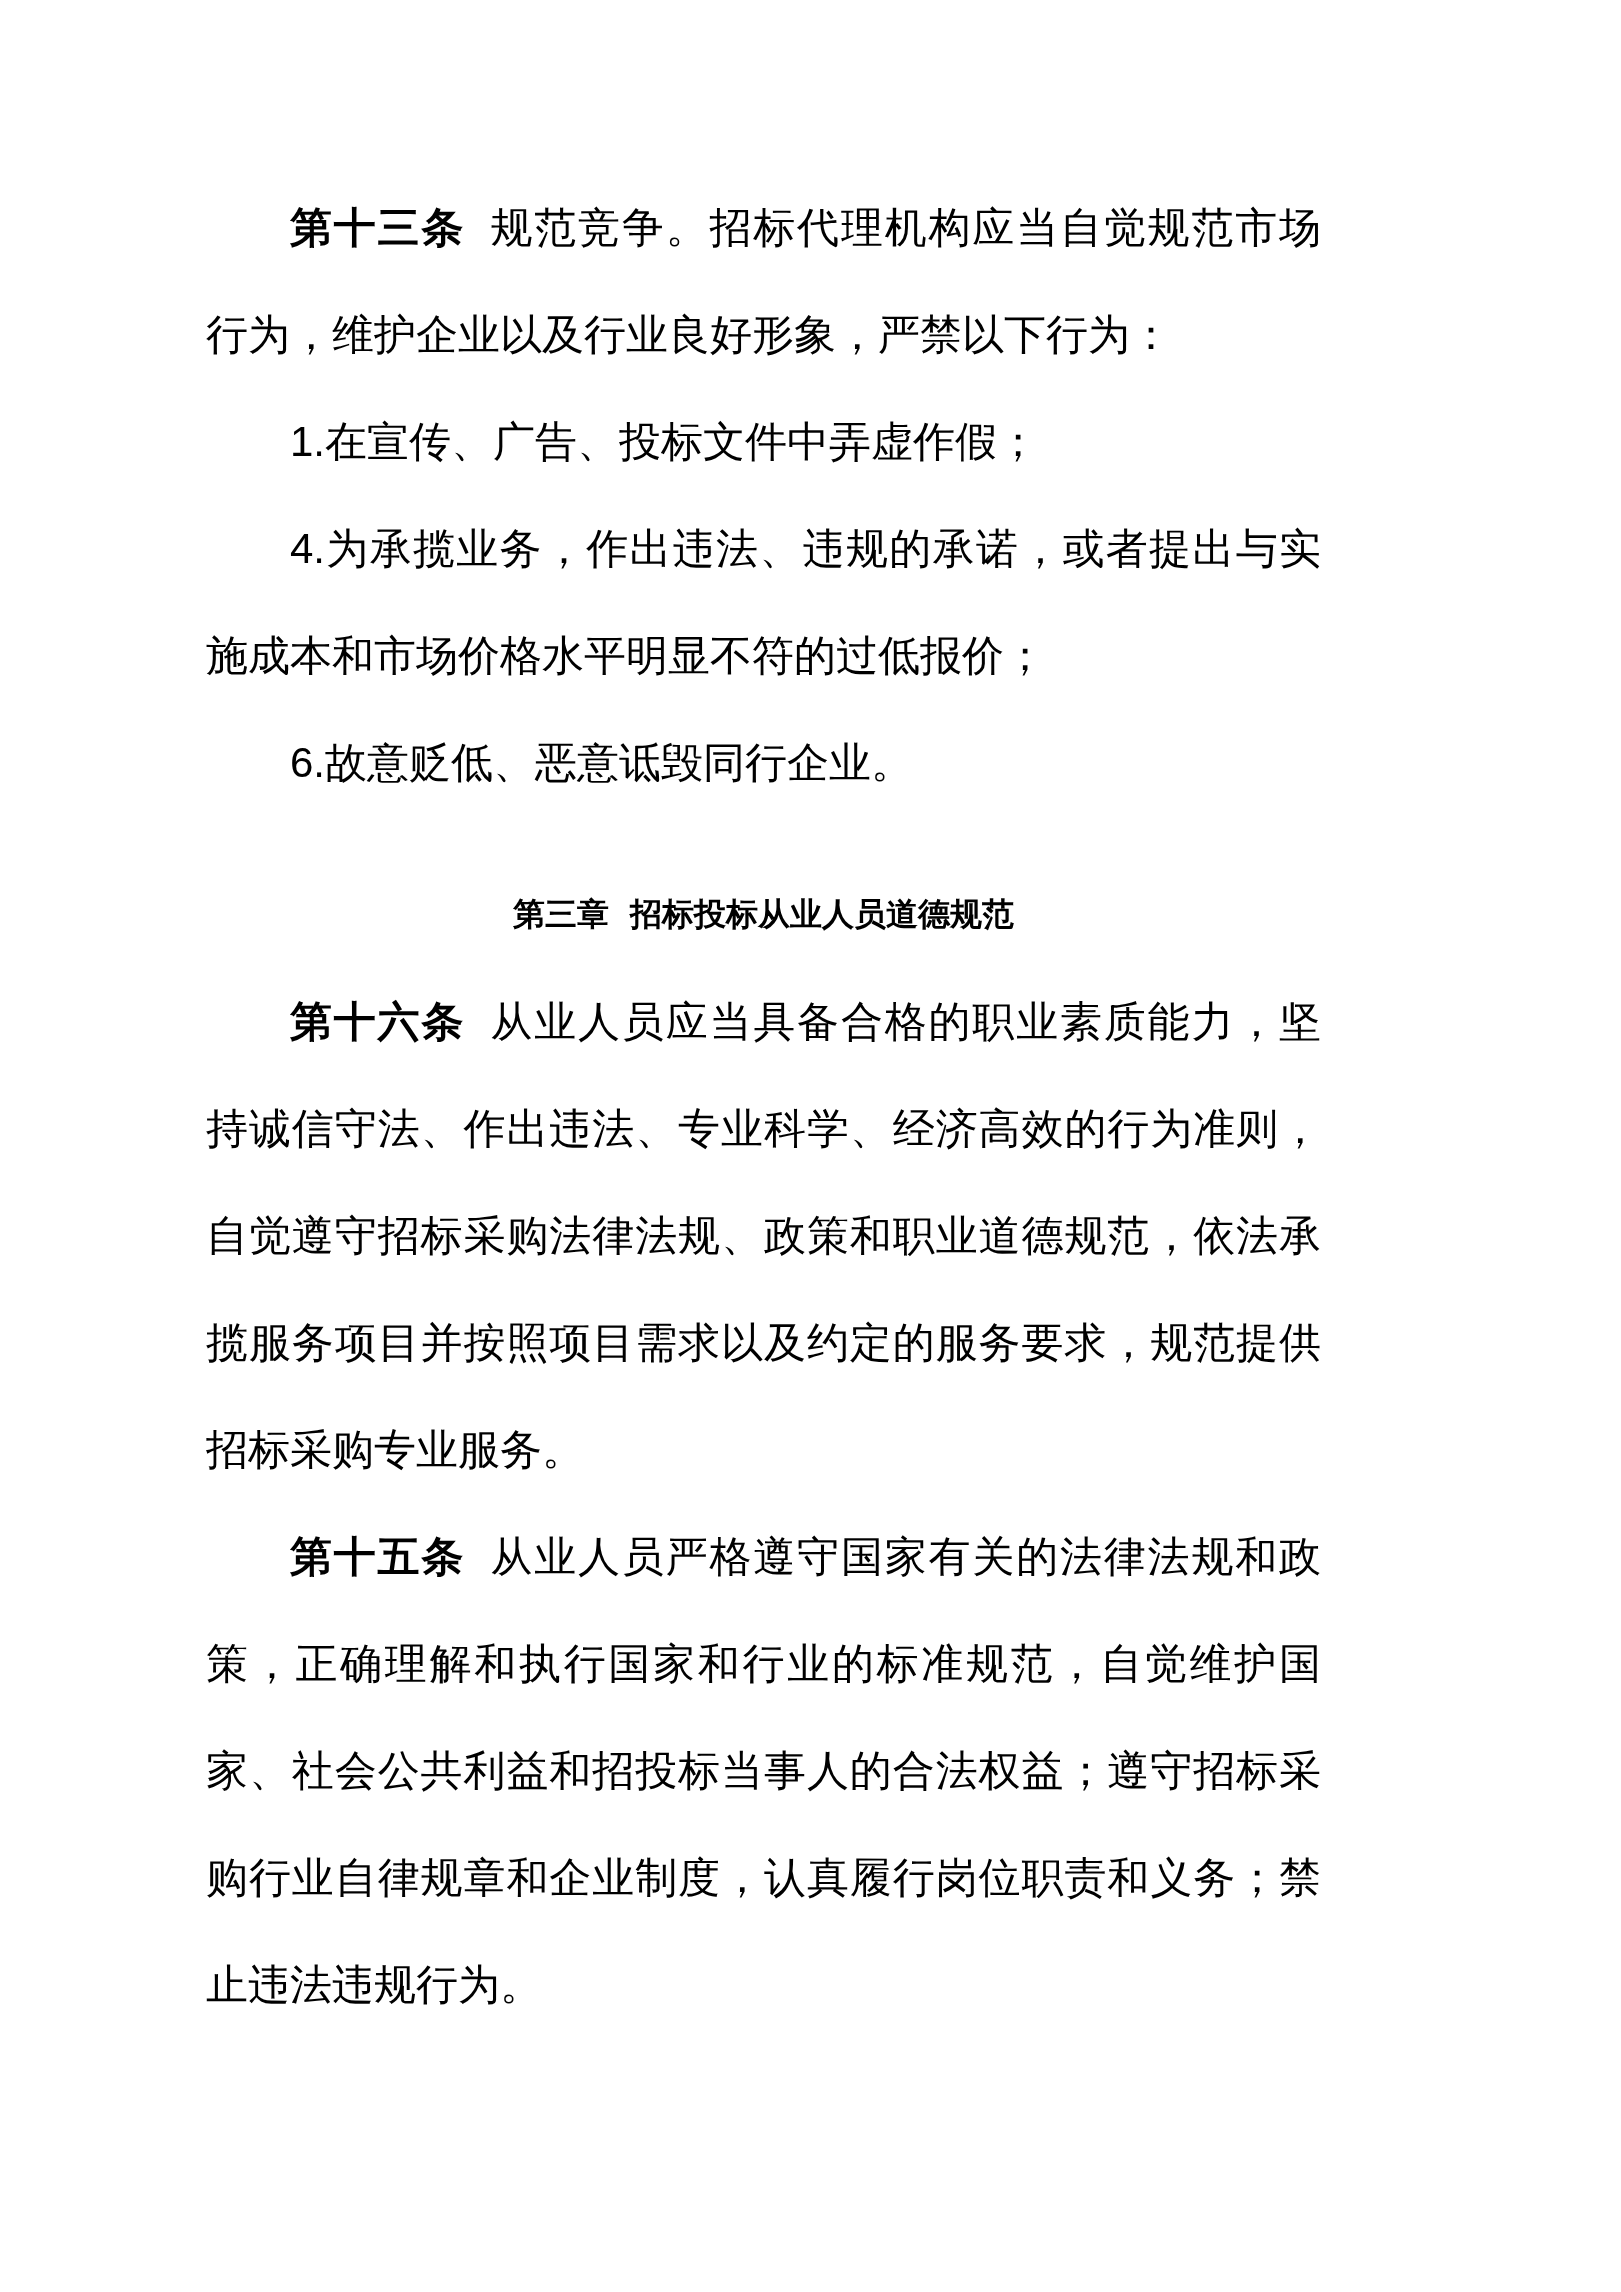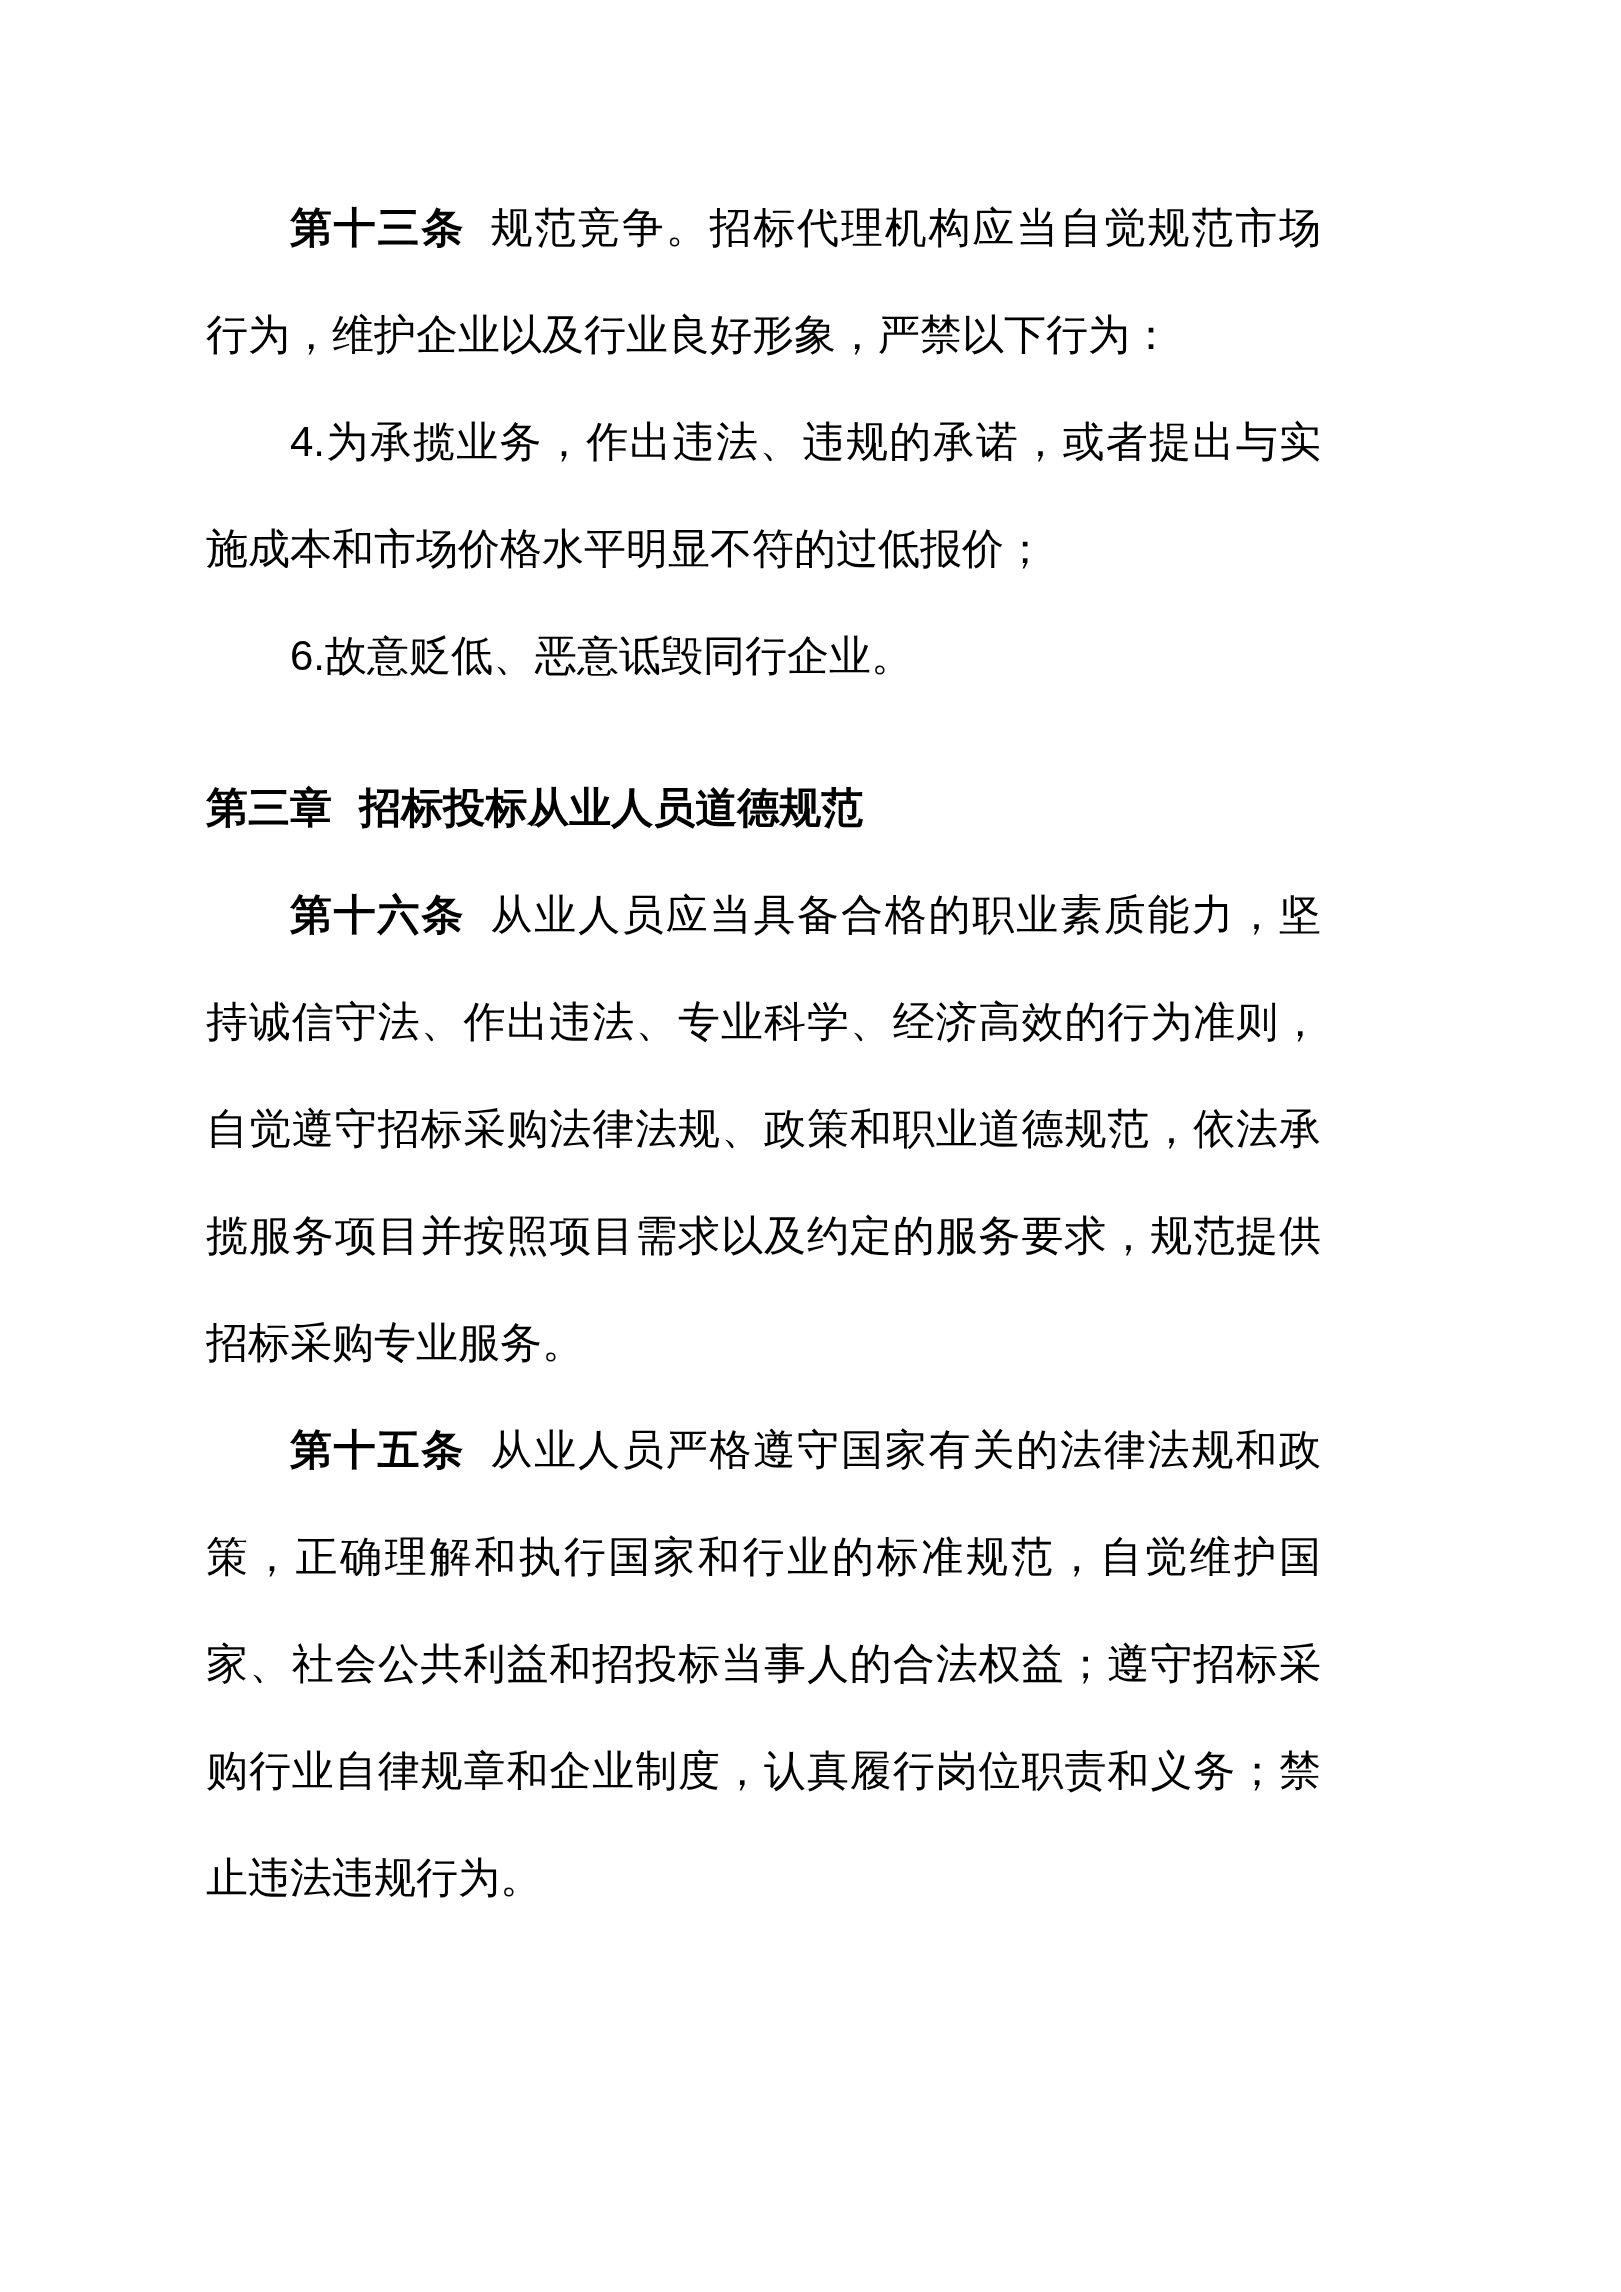--- a/index.html
+++ b/index.html
@@ -29,36 +29,38 @@
   .article-label {
     font-weight: 800;
     margin-right: 0.6em;
   }
   .article-label:empty {
     display: none;
     margin: 0;
   }
   .chapter-heading {
     margin: 45px 0 0 0;
-    font-size: 42px;
+    font-size: 32px;
     line-height: 107px;
+    text-align: center;
     text-indent: 0;
     font-weight: 800;
   }
   .chapter-heading .article-label {
     margin-right: 0.65em;
   }
 </style>
 </head>
 <body>
 
 <div class="page">
 
   <p class="para"><b class="article-label">第十三条</b><span>规范竞争。招标代理机构应当自觉规范市场行为，维护企业以及行业良好形象，严禁以下行为：</span></p>
 
+  <p class="para"><span>1.在宣传、广告、投标文件中弄虚作假；</span></p>
 
   <p class="para"><span>4.为承揽业务，作出违法、违规的承诺，或者提出与实施成本和市场价格水平明显不符的过低报价；</span></p>
 
   <p class="para"><span>6.故意贬低、恶意诋毁同行企业。</span></p>
 
   <h2 class="chapter-heading"><b class="article-label">第三章</b><span>招标投标从业人员道德规范</span></h2>
 
   <p class="para"><b class="article-label">第十六条</b><span>从业人员应当具备合格的职业素质能力，坚持诚信守法、作出违法、专业科学、经济高效的行为准则，自觉遵守招标采购法律法规、政策和职业道德规范，依法承揽服务项目并按照项目需求以及约定的服务要求，规范提供招标采购专业服务。</span></p>
 
   <p class="para"><b class="article-label">第十五条</b><span>从业人员严格遵守国家有关的法律法规和政策，正确理解和执行国家和行业的标准规范，自觉维护国家、社会公共利益和招投标当事人的合法权益；遵守招标采购行业自律规章和企业制度，认真履行岗位职责和义务；禁止违法违规行为。</span></p>

